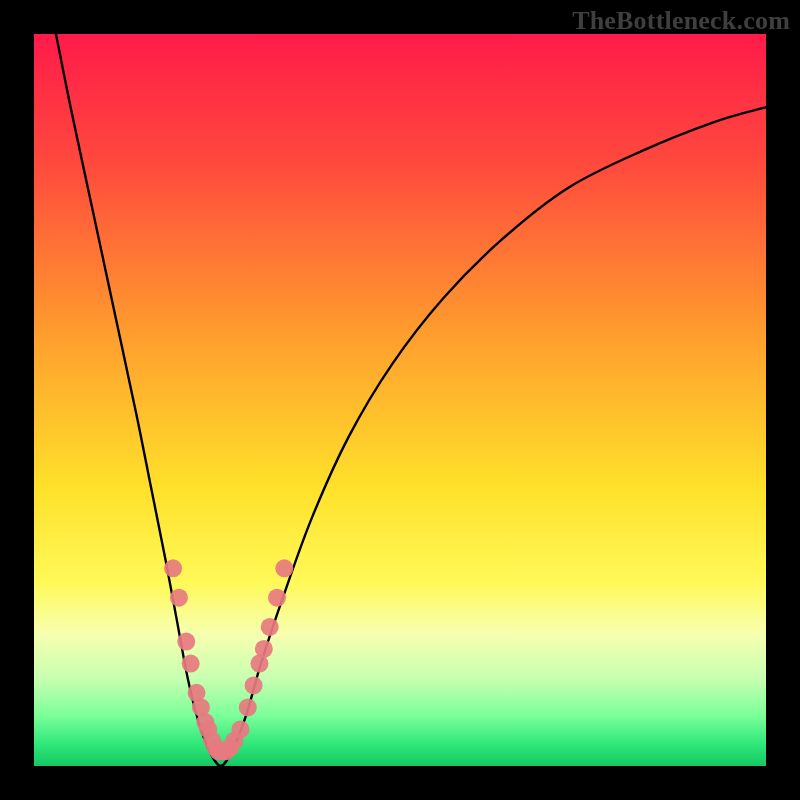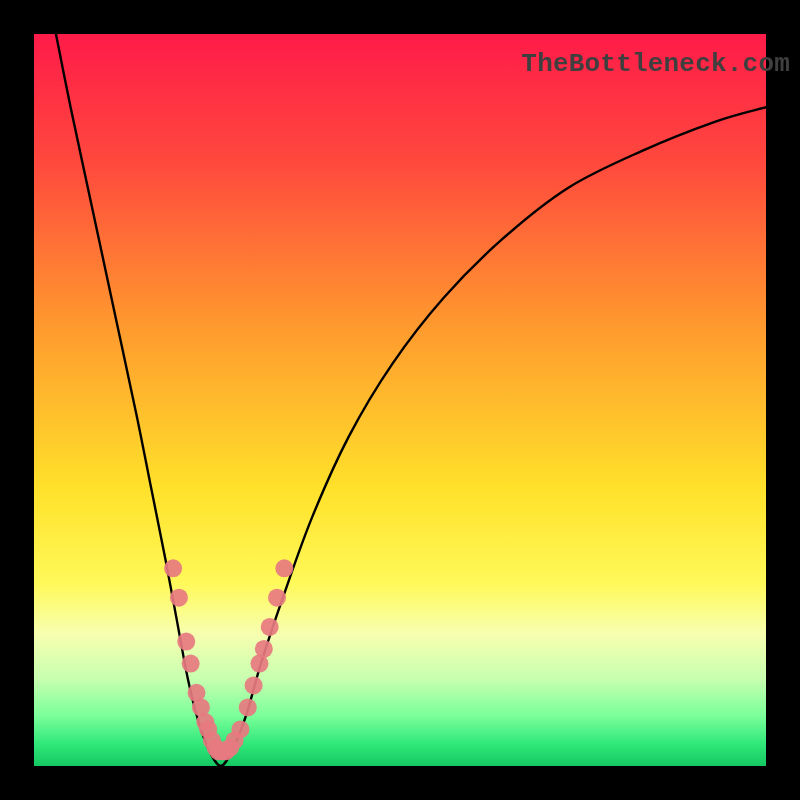--- a/index.html
+++ b/index.html
@@ -23,27 +23,26 @@
     left: 34px;
     top: 34px;
     width: 732px;
     height: 732px;
     
   }
   .watermark {
     position: absolute;
     top: 6px;
     right: 10px;
-    font-family: Liberation Mono, monospace;
+    font-family: Liberation Serif, serif;
     font-size: 26px;
     font-weight: 600;
     color: #403f3f;
     letter-spacing: 0.2px;
     user-select: none;
-    margin-top: 43px;
   }
   svg {
     position: absolute;
     left: 0;
     top: 0;
   }
 </style>
 </head>
 <body>
 

